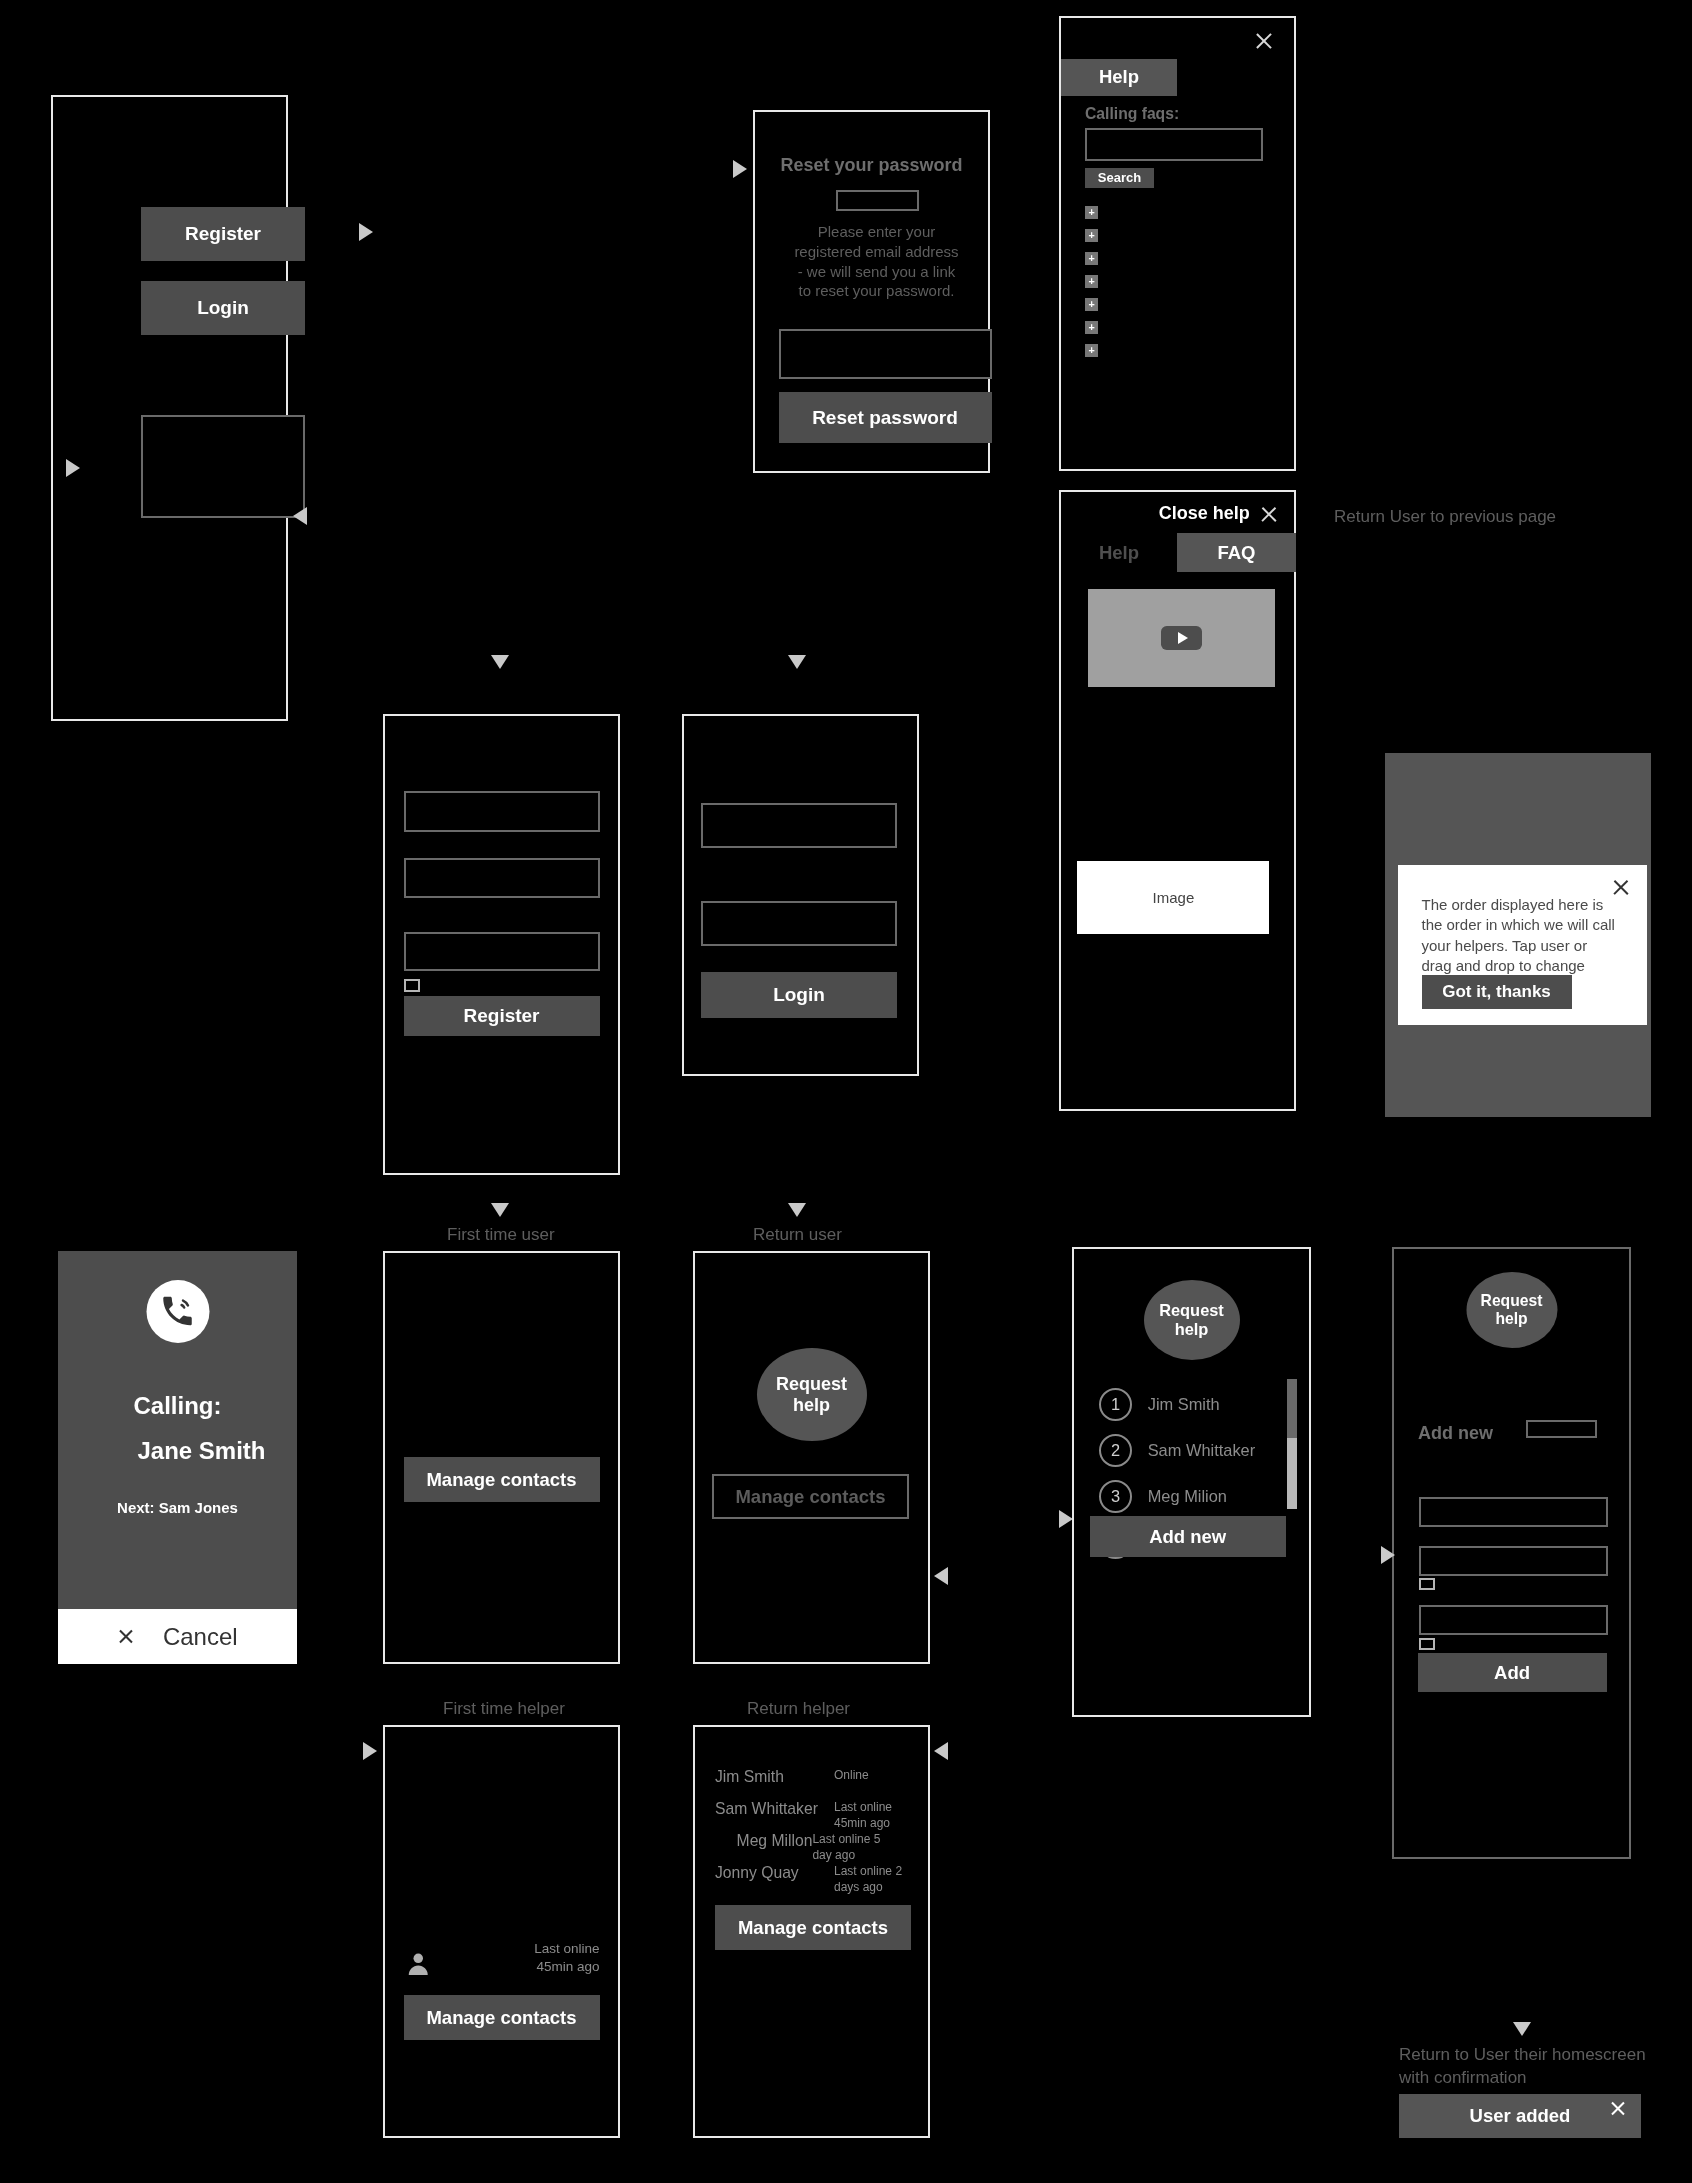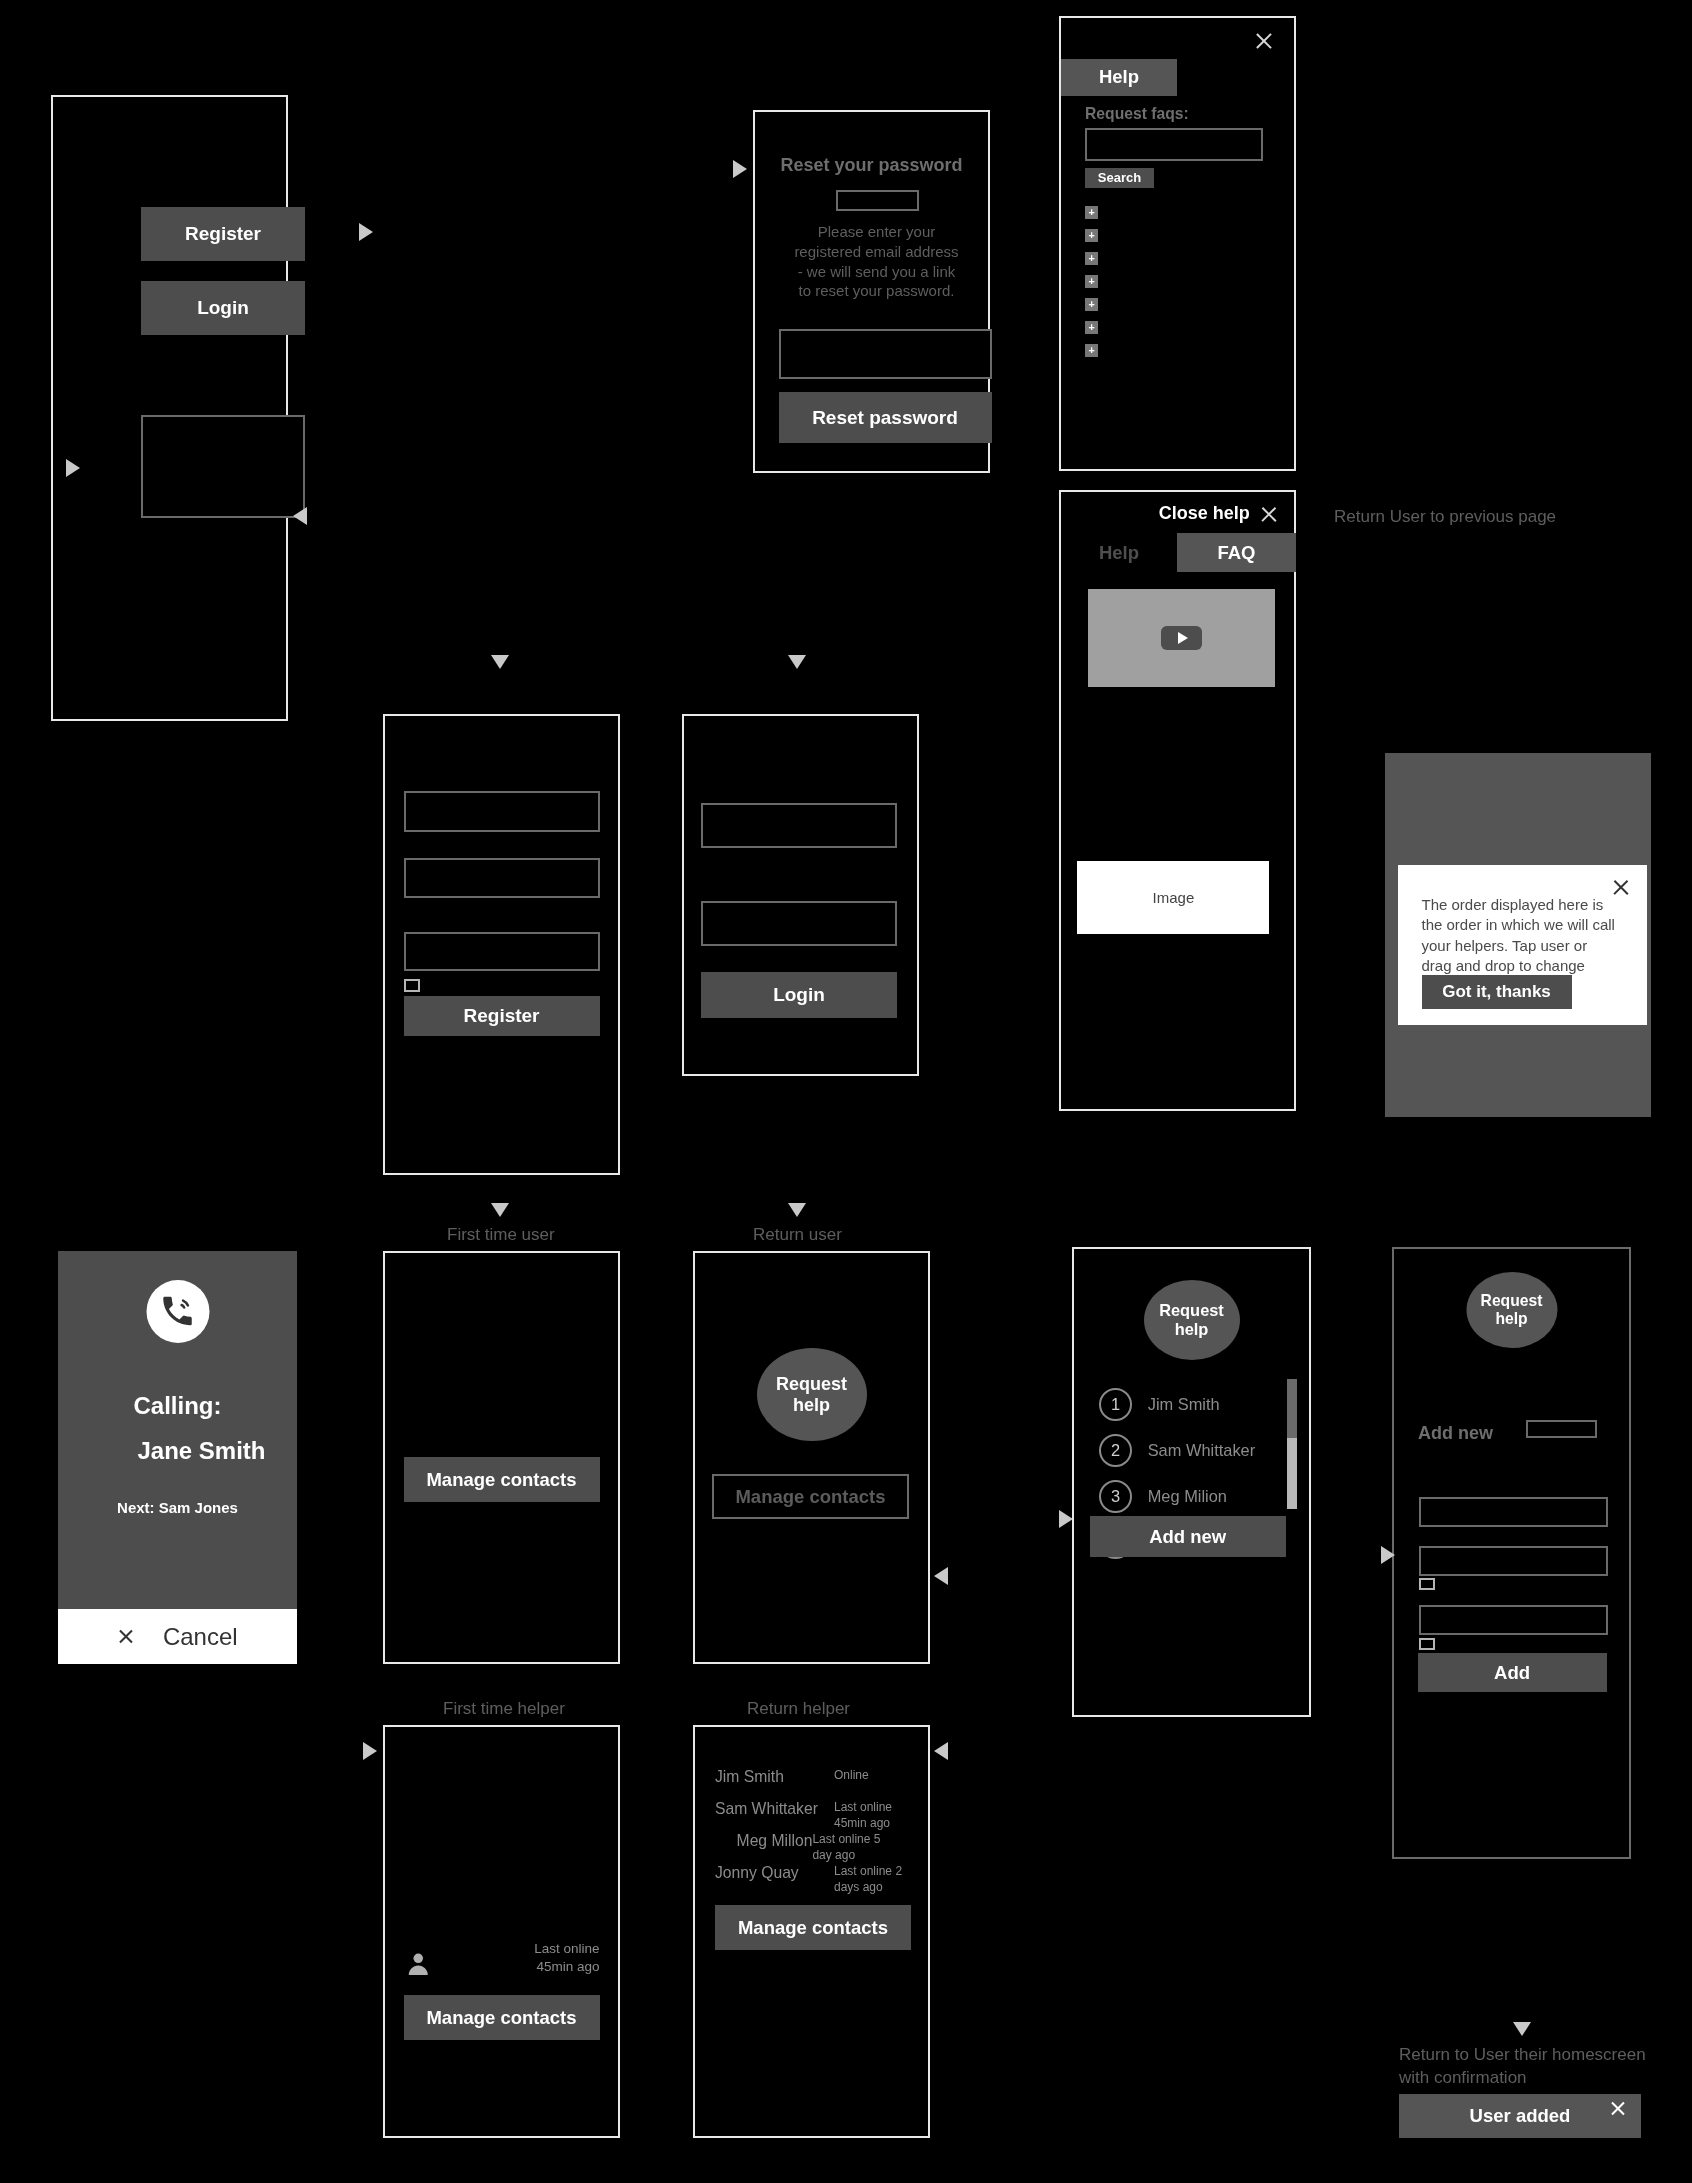--- a/index.html
+++ b/index.html
@@ -64,21 +64,21 @@
     <div class="note" style="position:absolute;left:36px;top:110px;width:171px;text-align:center;font-size:15px;line-height:1.32;">Please enter your registered email address - we will send you a link to reset your password.</div>
     <div class="field" style="position:absolute;left:23.5px;top:217px;width:213px;height:50px;"></div>
     <div class="btn" style="position:absolute;left:23.5px;top:280px;width:213px;height:51px;font-size:19px;">Reset password</div>
   </div>
   <div class="arrow-r" style="left:733px;top:160px;"></div>
   <div class="arrow-d" style="left:788px;top:655px;"></div>
 
   <div class="scr" style="left:1059px;top:15.7px;width:237px;height:455px;">
     <div class="xicon" style="position:absolute;right:20px;top:13px;width:20px;height:20px;color:#d8d8d8;"></div>
     <div class="tab active" style="position:absolute;left:0px;top:41px;width:116px;height:37px;font-size:18.5px;">Help</div>
-    <div class="lbl" style="position:absolute;left:24px;top:87px;font-size:15.7px;">Request faqs:</div>
+    <div class="lbl" style="position:absolute;left:24px;top:87px;font-size:15.7px;">Calling faqs:</div>
     <div class="field" style="position:absolute;left:24px;top:110px;width:178px;height:33px;"></div>
     <div class="btn" style="position:absolute;left:24px;top:150px;width:69px;height:20.6px;font-size:13px;">Search</div>
     <div style="position:absolute;left:24px;top:188px;width:185px;">
       <div class="plusbox faq-plus" style="width:13px;height:13px;font-size:10.7px;margin-bottom:10px;">+</div>
       <div class="plusbox faq-plus" style="width:13px;height:13px;font-size:10.7px;margin-bottom:10px;">+</div>
       <div class="plusbox faq-plus" style="width:13px;height:13px;font-size:10.7px;margin-bottom:10px;">+</div>
       <div class="plusbox faq-plus" style="width:13px;height:13px;font-size:10.7px;margin-bottom:10px;">+</div>
       <div class="plusbox faq-plus" style="width:13px;height:13px;font-size:10.7px;margin-bottom:10px;">+</div>
       <div class="plusbox faq-plus" style="width:13px;height:13px;font-size:10.7px;margin-bottom:10px;">+</div>
       <div class="plusbox faq-plus" style="width:13px;height:13px;font-size:10.7px;">+</div>

